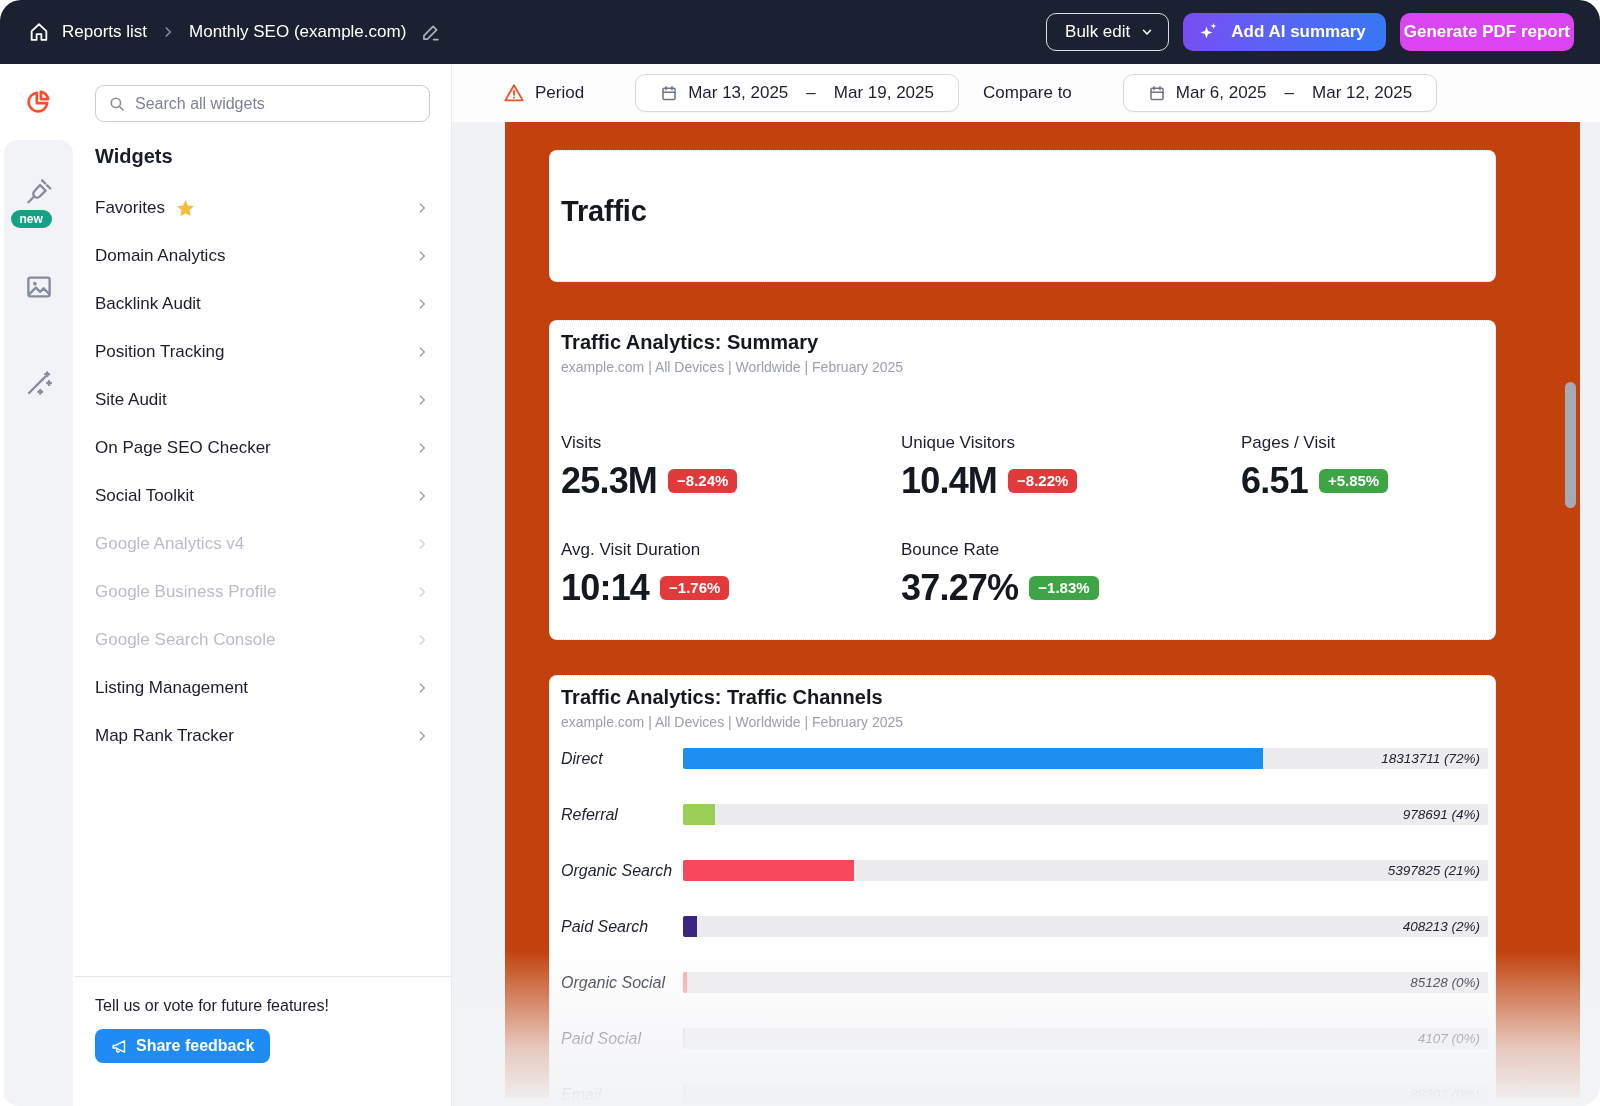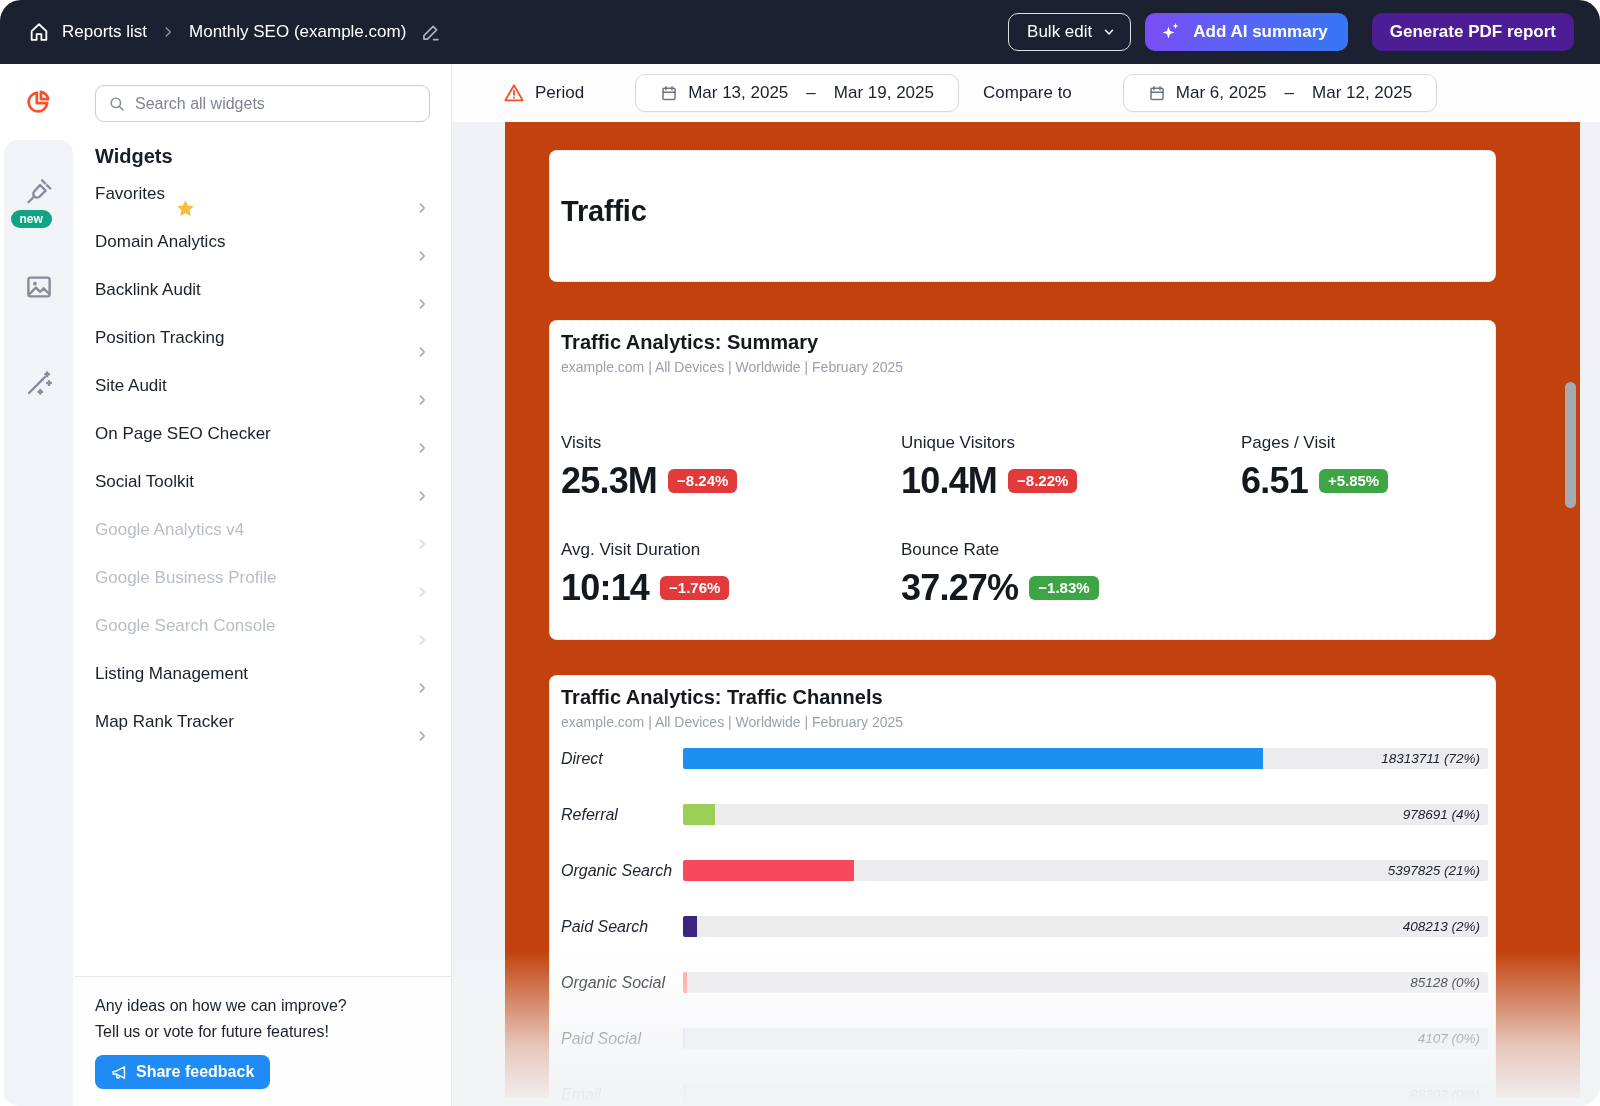--- a/index.html
+++ b/index.html
@@ -10,37 +10,37 @@
   .topbar { position:absolute; left:0; top:0; width:1600px; height:64px; background:#1b2130; display:flex; align-items:center; color:#fff; z-index:30; }
   .crumb-home { margin-left:28px; display:flex; align-items:center; cursor:pointer; }
   .crumb-root { margin-left:12px; font-size:17px; color:#fff; cursor:pointer; }
   .crumb-sep { margin:0 14px; display:flex; align-items:center; }
   .crumb-current { font-size:17px; color:#fff; }
   .crumb-edit { margin-left:14px; display:flex; align-items:center; cursor:pointer; opacity:.85; }
   .topbar-actions { margin-left:auto; display:flex; align-items:center; gap:14px; margin-right:26px; }
   .btn { height:38px; border-radius:10px; display:inline-flex; align-items:center; font-size:17px; font-weight:600; cursor:pointer; border:none; color:#fff; }
   .btn-bulk { background:transparent; border:1.5px solid rgba(255,255,255,.85); padding:0 14px 0 18px; gap:10px; font-weight:500; }
   .btn-ai { background:linear-gradient(100deg,#7b4cf3 0%,#5a63f5 45%,#3677f6 100%); padding:0 20px 0 14px; gap:10px; }
-  .btn-pdf { background:#4c1d95; padding:0 18px;margin-left:10px; }
+  .btn-pdf { background:#d946ef; padding:0 4px; }
 
   
   .rail { position:absolute; left:0; top:64px; width:75px; bottom:0; background:#fff; z-index:20; }
   .rail-top-icon { width:75px; height:76px; display:flex; align-items:center; justify-content:center; cursor:pointer; }
   .rail-panel { position:absolute; left:4px; right:2px; top:76px; bottom:0; background:#f2f3f7; border-radius:14px 14px 0 0; display:flex; flex-direction:column; align-items:center; padding-top:36px; gap:52px; }
   .rail-item { position:relative; width:44px; height:44px; display:flex; align-items:flex-start; justify-content:center; color:#868c9c; cursor:pointer; }
   .new-badge { position:absolute; left:-6px; bottom:-8px; background:#12a385; color:#fff; font-size:12px; font-weight:700; padding:2px 9px; border-radius:10px; line-height:14px; }
 
   
   .sidebar { position:absolute; left:75px; top:64px; width:377px; bottom:0; background:#fff; border-right:1px solid #e7e9ee; z-index:19; }
   .search-box { position:absolute; left:20px; top:21px; width:335px; height:37px; border:1px solid #c8ccd6; border-radius:9px; display:flex; align-items:center; padding:0 12px; gap:9px; background:#fff; }
   .search-box input { border:none; outline:none; flex:1; font-size:16px; color:#1a202e; font-family:"Liberation Sans",sans-serif; background:transparent; }
   .search-box input::placeholder { color:#7e8494; }
   .widgets-heading { position:absolute; left:20px; top:81px; font-size:20px; font-weight:700; color:#171d2b; }
   .widget-list { position:absolute; left:0; top:120px; width:100%; }
-  .w-item { height:48px; display:flex; padding:0 22px 0 20px; cursor:pointer; }
+  .w-item { height:48px; display:flex; align-items:center; padding:0 22px 0 20px; cursor:pointer; }
   .w-item .lbl { font-size:17px; color:#1a202e; }
   .w-item .star { margin-left:10px; display:flex; align-items:center; }
   .w-item .chev { margin-left:auto; display:flex; align-items:center; color:#9aa0ad; }
   .w-item.disabled .lbl { color:#b8bdc9; }
   .w-item.disabled .chev { color:#d2d5dd; }
   .feedback { position:absolute; left:0; bottom:0; width:100%; height:130px; border-top:1px solid #e4e6ea; background:#fefefe; padding:16px 20px 0 20px; }
   .feedback p { font-size:16px; color:#1a202e; line-height:26px; }
   .btn-feedback { margin-top:10px; height:34px; background:#1e8cf4; color:#fff; border:none; border-radius:8px; font-size:16px; font-weight:600; display:inline-flex; align-items:center; gap:8px; padding:0 16px; cursor:pointer;text-align:right; }
 
   
@@ -273,21 +273,20 @@
         <span class="lbl">Map Rank Tracker</span>
         <span class="chev">
             <svg width="14" height="14" viewBox="0 0 24 24" fill="none" stroke="currentColor" stroke-width="2.4" stroke-linecap="round" stroke-linejoin="round">
               <polyline points="9 5 16 12 9 19"></polyline>
             </svg>
           </span>
       </div>
     </div>
 
     <div class="feedback">
-      <p>Any ideas on how we can improve?</p>
       <p>Tell us or vote for future features!</p>
       <button class="btn-feedback">
         <span>
           <svg width="17" height="17" viewBox="0 0 24 24" fill="none" stroke="#fff" stroke-width="2" stroke-linecap="round" stroke-linejoin="round">
               <path d="M3 10.5v3.5h3.5L19 20V4L6.5 10.5z"></path>
               <path d="M8 14.5V18a1.8 1.8 0 0 0 3.5.6"></path>
             </svg>
         </span>
         <span>Share feedback</span>
       </button>

